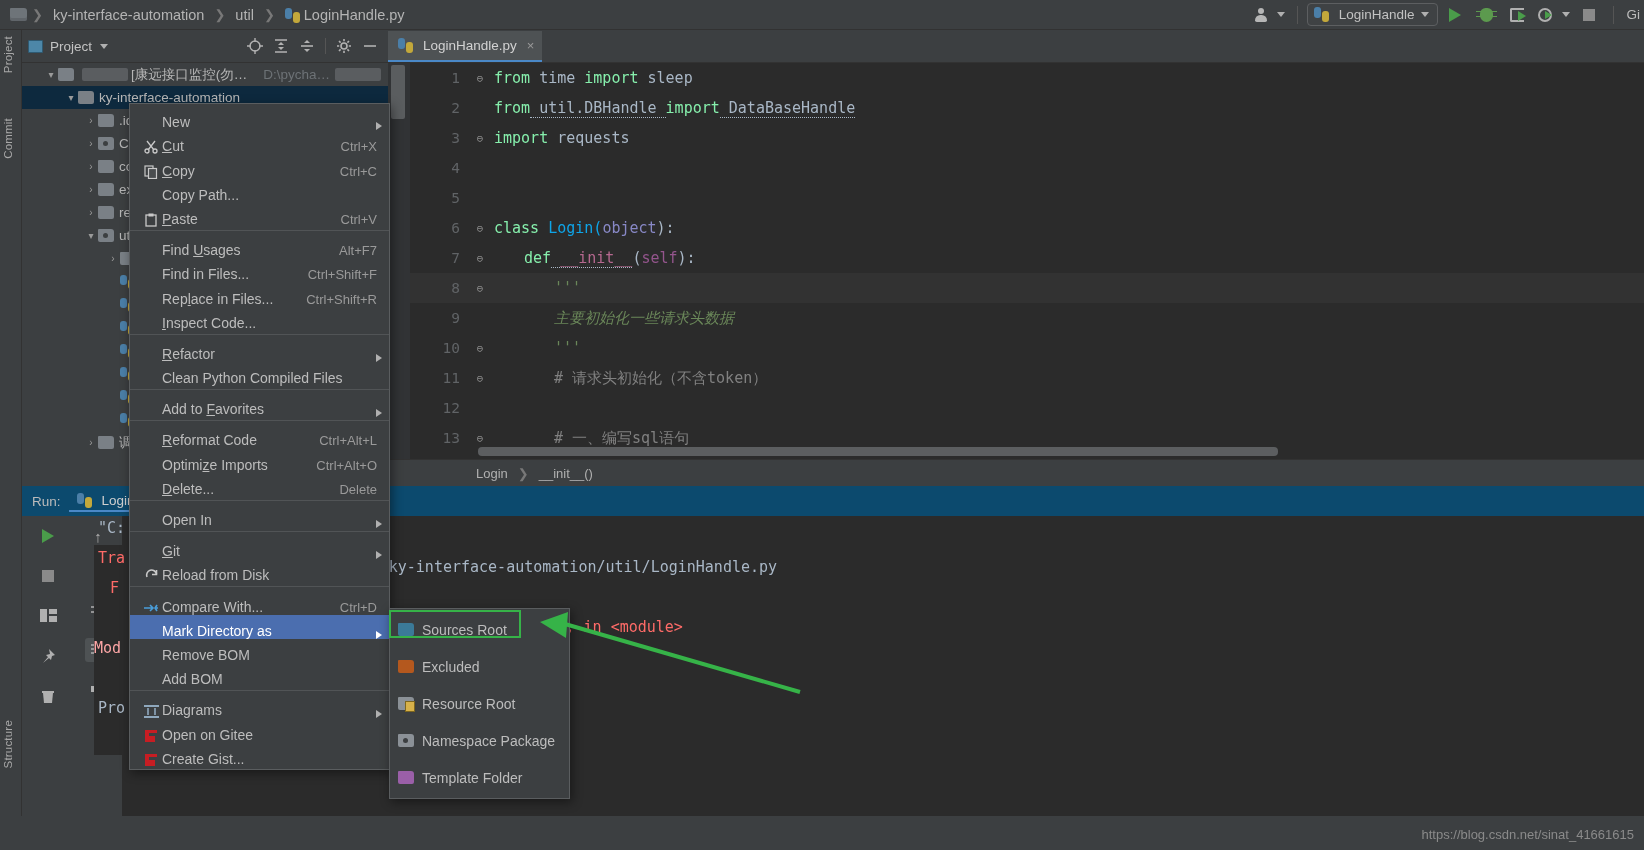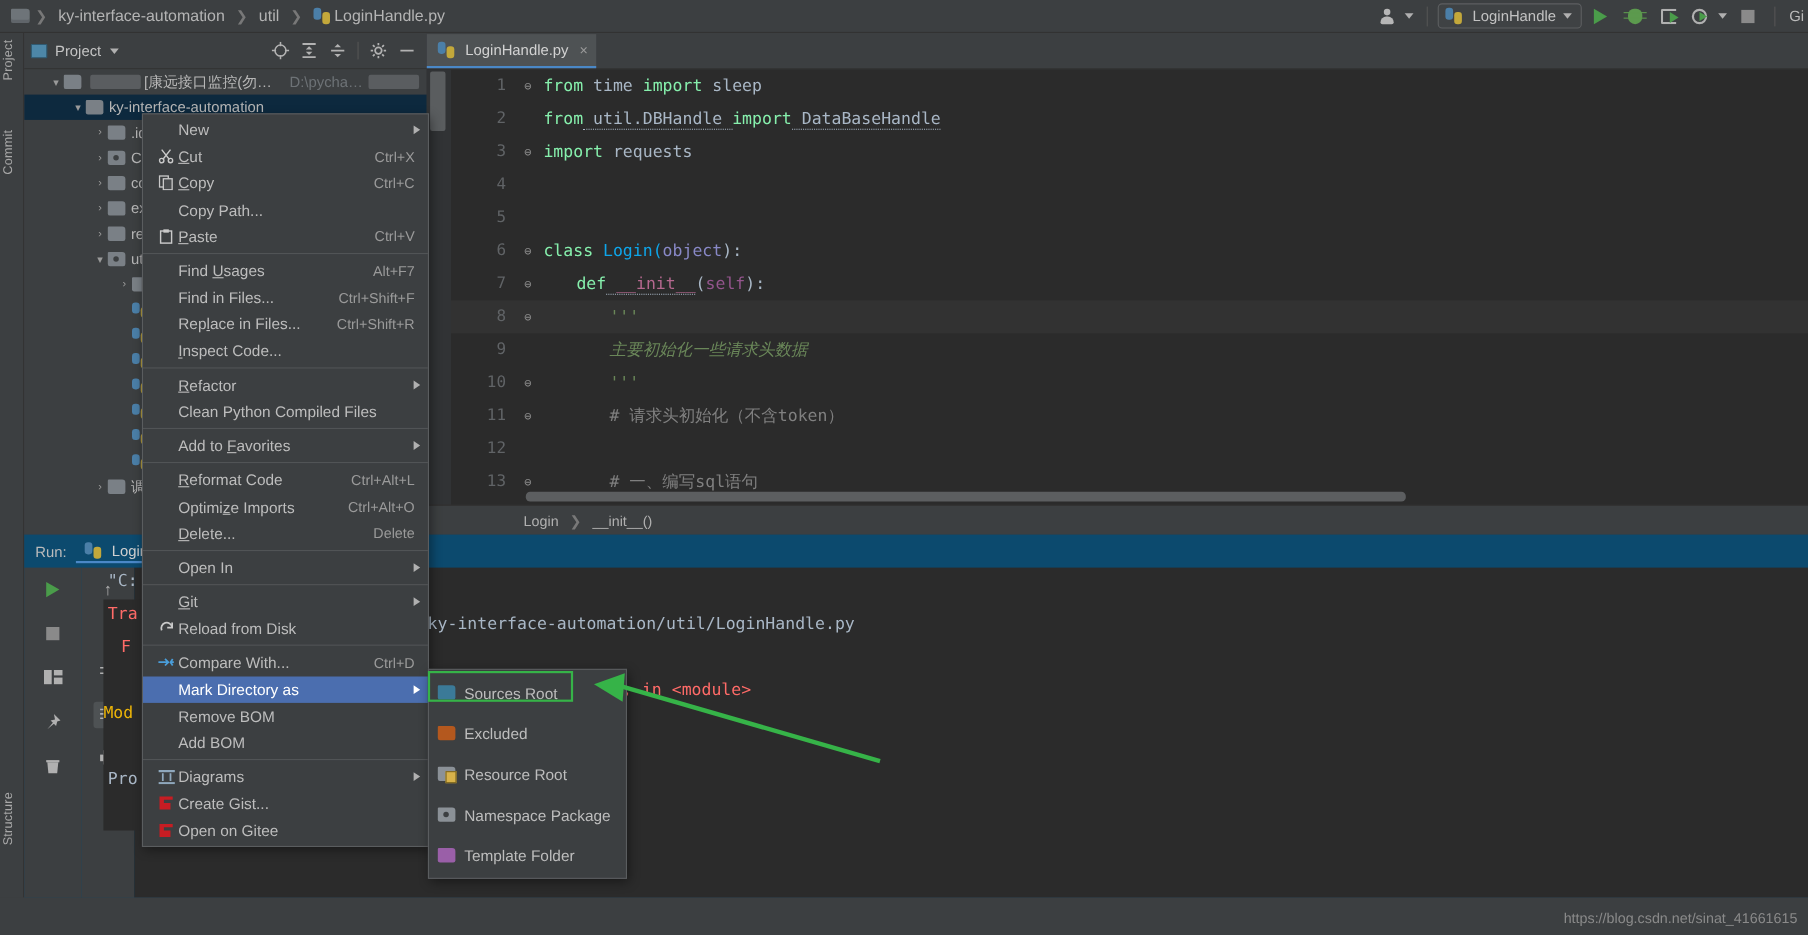--- a/index.html
+++ b/index.html
@@ -186,21 +186,21 @@
   .blackbox { display:inline-block; width: 40px; height: 15px; background:#3c3f41; vertical-align:-2px; border-radius:1px;}
 
   
   .ctxmenu {
     position: absolute; left: 129px; top: 103px; width: 261px;
     background: #3c3f41; border: 1px solid #5a5d5f;
     box-shadow: 2px 3px 10px rgba(0,0,0,.45); z-index: 50; padding: 2px 0;
     font-size: 14px;
   }
   .mi {
-    height: 24.2px; display: flex; align-items: center; position: relative;
+    height: 24.2px; display: flex; align-items: flex-end; position: relative;
     padding-left: 10px; color: #bdbdbd; white-space: nowrap;
   }
   .mi.selected { background: #4b6eaf; color: #fff; }
   .mi .mico { width: 22px; flex: 0 0 22px; display: flex; align-items: center; justify-content: center; }
   .mi .mlabel { flex: 1; }
   .mi .mkey { color: #9a9a9a; font-size: 13px; padding-right: 12px; }
   .mi .marrow {
     position: absolute; right: 7px; width: 0; height: 0;
     border-top: 4.5px solid transparent; border-bottom: 4.5px solid transparent;
     border-left: 6px solid #b0b0b0;
@@ -565,21 +565,21 @@
         <div class="conline c-red"></div>
         <div class="conline c-white"></div>
       </div>
     </div>
   </div>
 
   <div style="position:absolute;left:94px;top:545px;width:36px;height:210px;background:#2b2b2b;z-index:5;"></div>
   <div style="position:absolute;left:98px;top:519px;font-family:'DejaVu Sans Mono',monospace;font-size:15px;color:#a9b7c6;z-index:6">"C:</div>
   <div style="position:absolute;left:98px;top:549px;font-family:'DejaVu Sans Mono',monospace;font-size:15px;color:#ff6b68;z-index:6">Tra</div>
   <div style="position:absolute;left:110px;top:579px;font-family:'DejaVu Sans Mono',monospace;font-size:15px;color:#ff6b68;z-index:6">F</div>
-  <div style="position:absolute;left:94px;top:639px;font-family:'DejaVu Sans Mono',monospace;font-size:15px;color:#eab308;z-index:6">Mod</div>
+  <div style="position:absolute;left:94px;top:639px;font-family:'DejaVu Sans Mono',monospace;font-size:15px;color:#fca5a5;z-index:6">Mod</div>
   <div style="position:absolute;left:98px;top:699px;font-family:'DejaVu Sans Mono',monospace;font-size:15px;color:#a9b7c6;z-index:6">Pro</div>
 
   <div class="ctxmenu">
 
     <div class="mi">
       <span class="mico"></span>
       <span class="mlabel">New</span>
       <span class="marrow"></span>
     </div>
 
@@ -757,30 +757,30 @@
       <span class="mlabel">Diagrams</span>
       <span class="marrow"></span>
     </div>
 
     <div class="mi">
       <span class="mico">
         <svg width="14" height="14" viewBox="0 0 14 14">
             <path d="M1 1h12v3H5v3h6v6H1z" fill="#c71d23"></path>
           </svg>
       </span>
-      <span class="mlabel">Create Gist...</span>
+      <span class="mlabel">Open on Gitee</span>
     </div>
 
     <div class="mi">
       <span class="mico">
         <svg width="14" height="14" viewBox="0 0 14 14">
             <path d="M1 1h12v3H5v3h6v6H1z" fill="#c71d23"></path>
           </svg>
       </span>
-      <span class="mlabel">Open on Gitee</span>
+      <span class="mlabel">Create Gist...</span>
     </div>
 
   </div>
 
   <div class="submenu">
     <div class="smi">
       <span class="sfold" style="background:#3b7a98"></span>
       <span>Sources Root</span>
     </div>
     <div class="smi">

